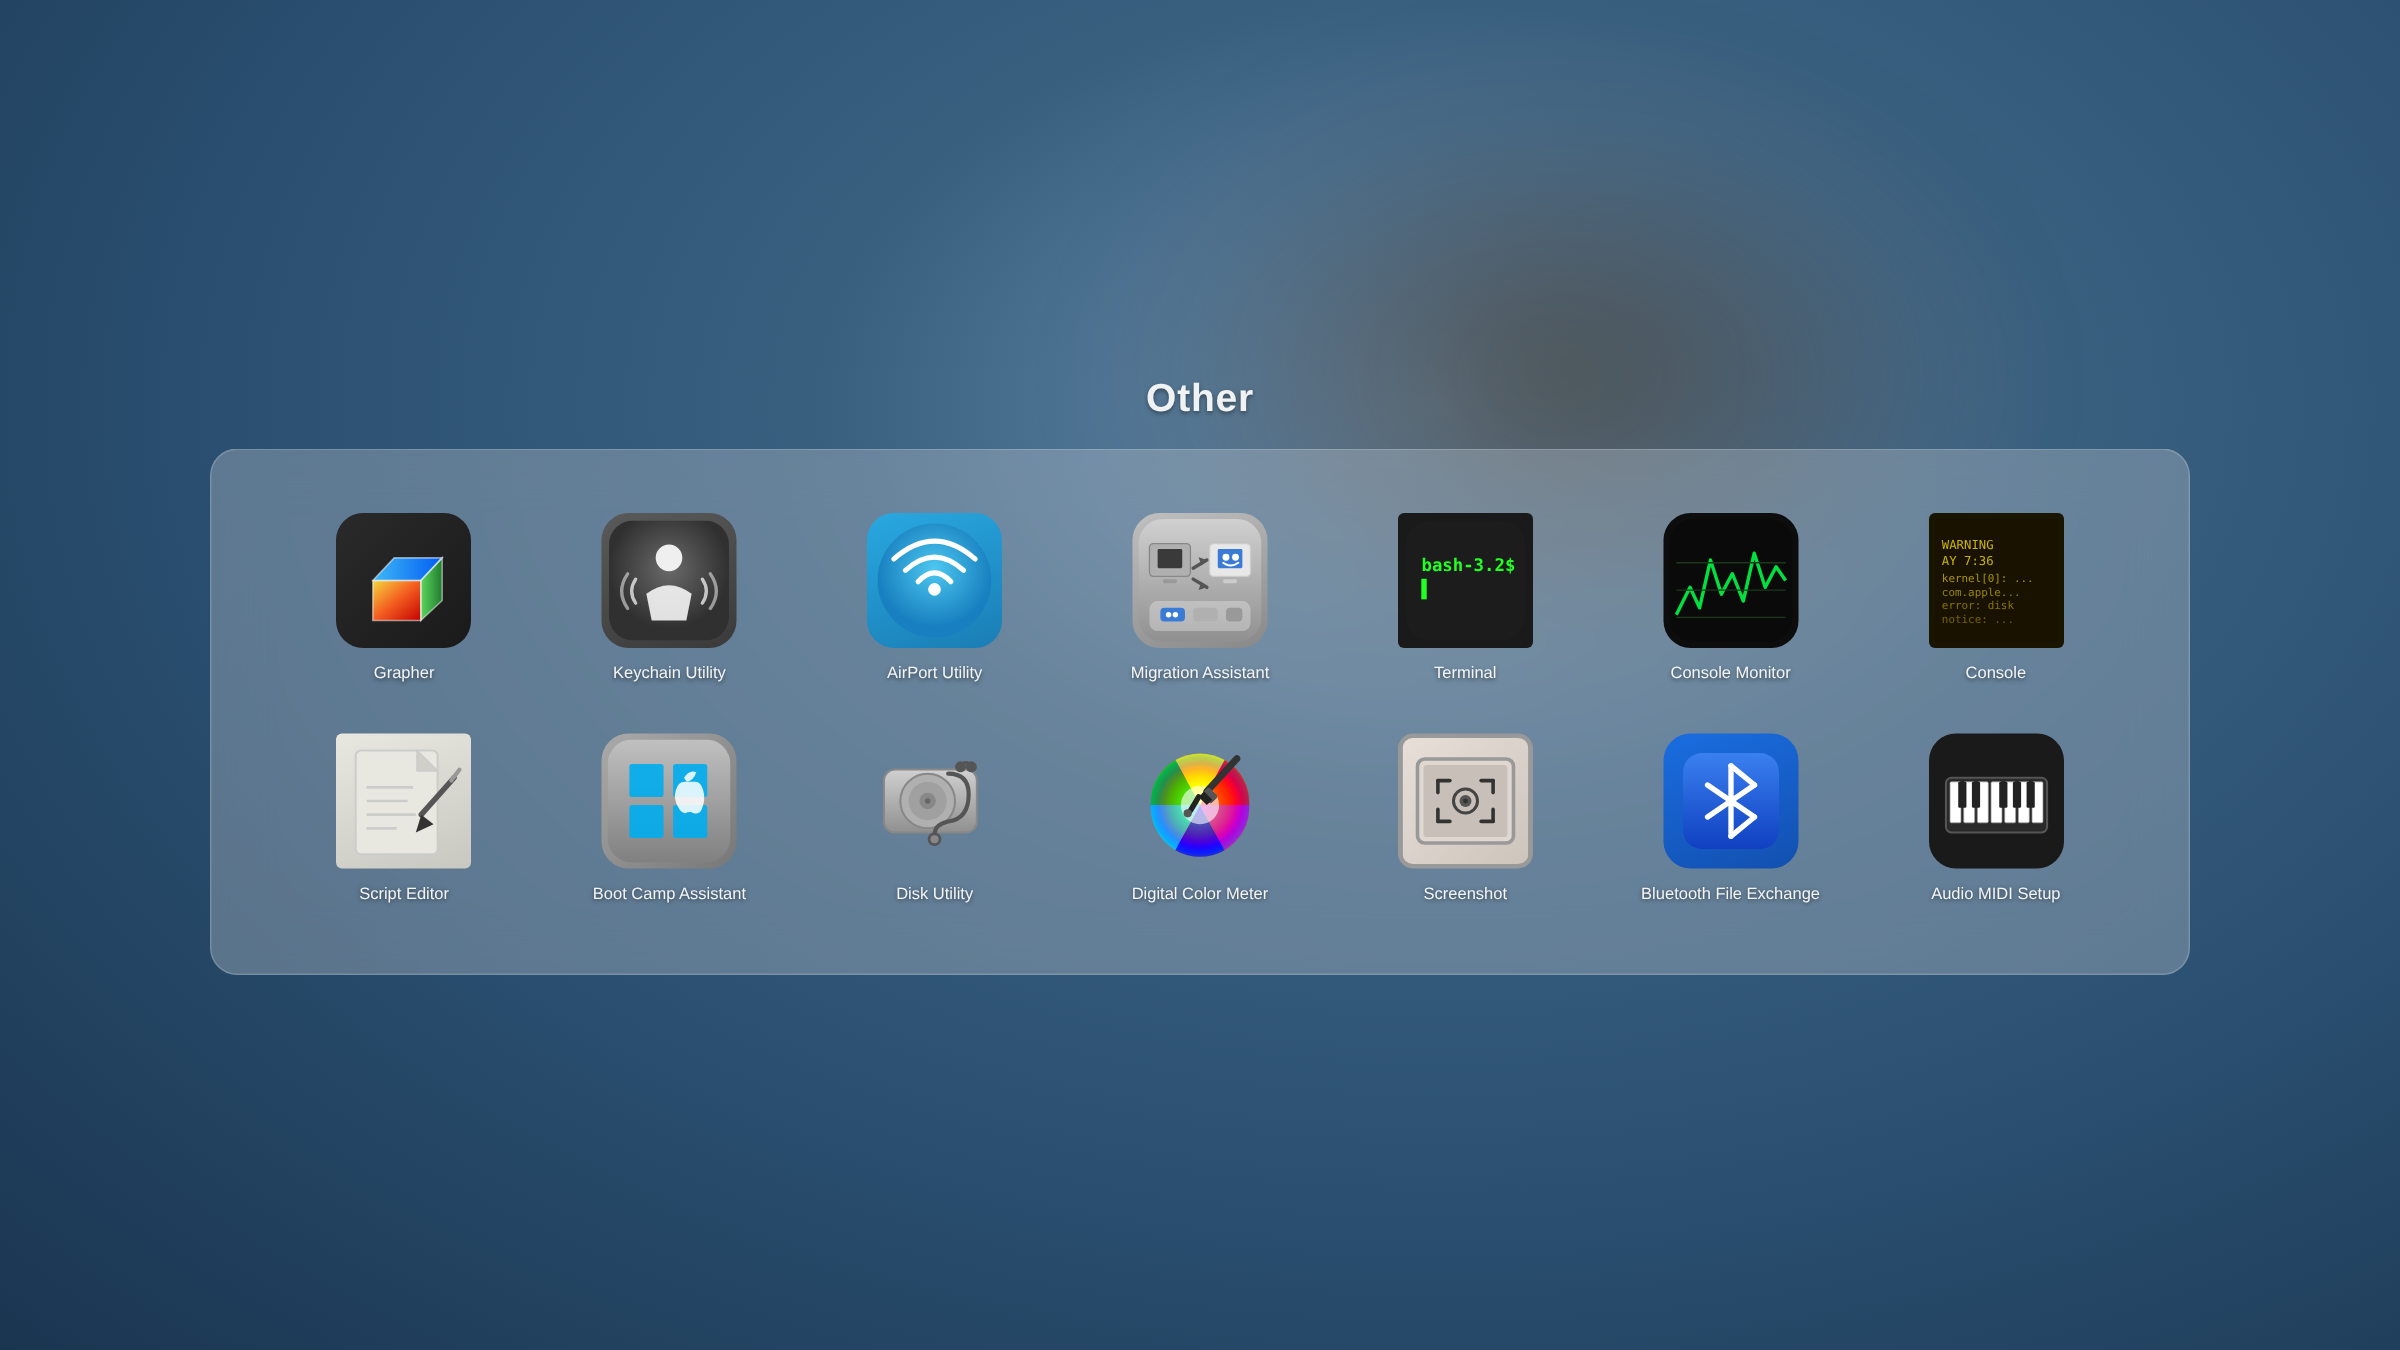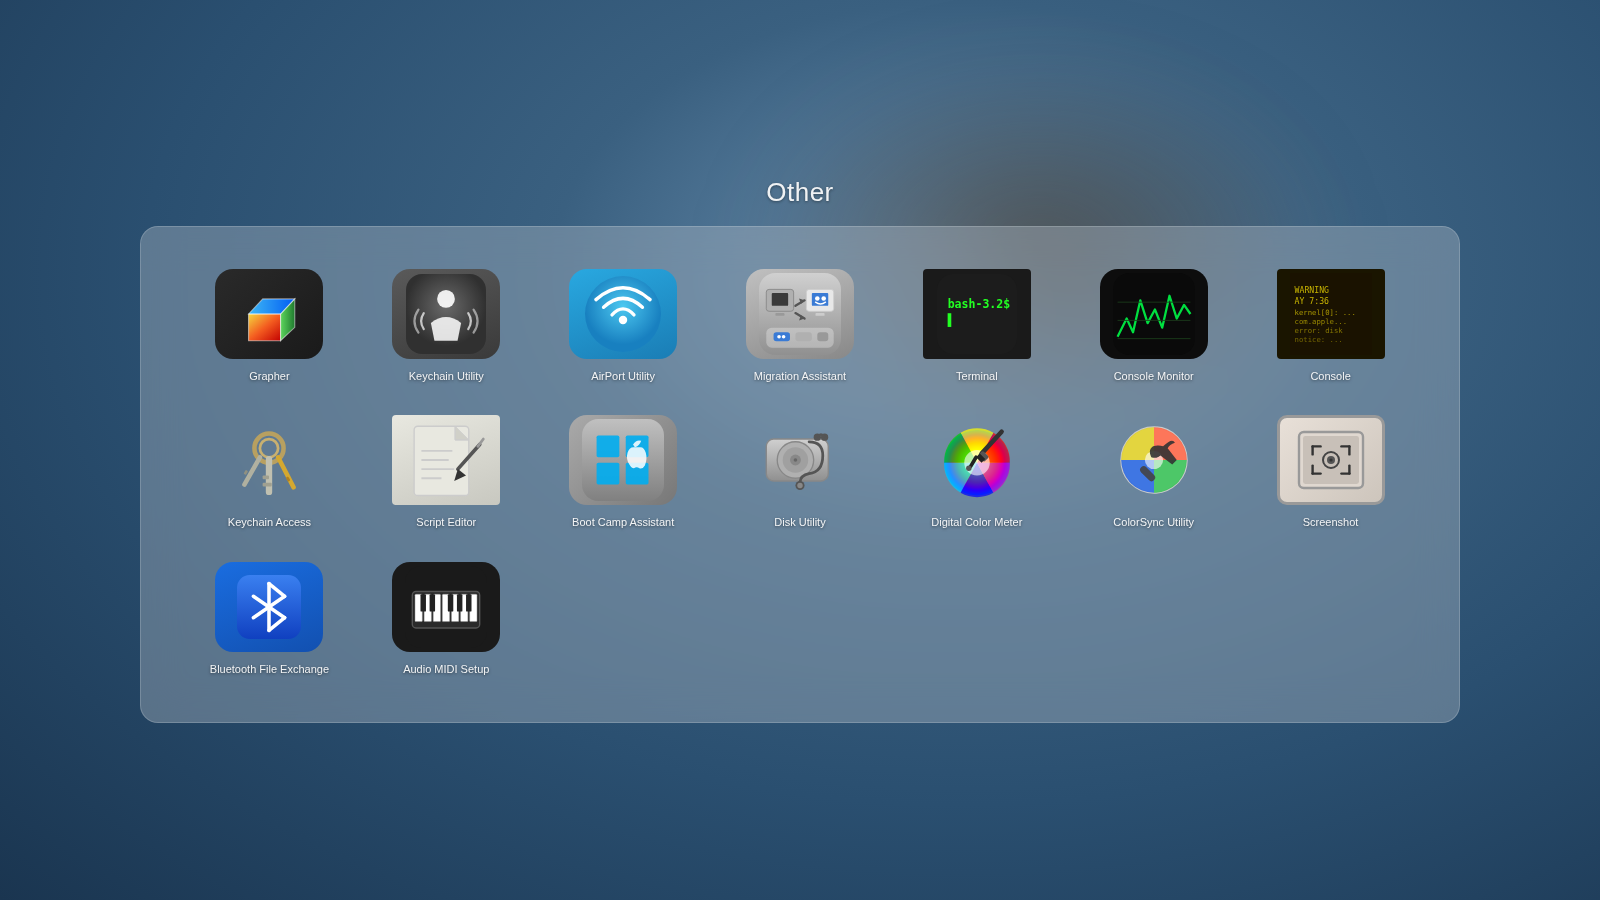--- a/index.html
+++ b/index.html
@@ -27,21 +27,21 @@
       width: 600px;
       height: 400px;
       background: radial-gradient(ellipse, rgba(60,35,10,0.55) 0%, transparent 70%);
       filter: blur(40px);
       pointer-events: none;
     }
 
     .page-title {
       color: rgba(255,255,255,0.92);
       font-size: 26px;
-      font-weight: 400;
+      font-weight: 700;
       letter-spacing: 0.5px;
       margin-bottom: 18px;
       text-shadow: 0 1px 3px rgba(0,0,0,0.4);
       z-index: 1;
     }
 
     .launchpad-container {
       background: rgba(180,190,200,0.38);
       border-radius: 18px;
       padding: 30px 40px 36px 40px;
@@ -63,21 +63,21 @@
       display: flex;
       flex-direction: column;
       align-items: center;
       padding: 12px 6px 10px 6px;
       cursor: pointer;
       border-radius: 14px;
       transition: background 0.15s;
     }
 
     .app-icon {
-      width: 108px;
+      width: 90px;
       height: 90px;
       margin-bottom: 10px;
       border-radius: 18px;
       display: flex;
       align-items: center;
       justify-content: center;
       overflow: hidden;
       flex-shrink: 0;
     }
 
@@ -370,40 +370,20 @@
           <text x="5" y="34" font-family="monospace" font-size="9" fill="#c8b400">AY 7:36</text>
           <text x="5" y="46" font-family="monospace" font-size="8" fill="#c8b400" opacity="0.8">kernel[0]: ...</text>
           <text x="5" y="56" font-family="monospace" font-size="8" fill="#c8b400" opacity="0.7">com.apple...</text>
           <text x="5" y="66" font-family="monospace" font-size="8" fill="#c8b400" opacity="0.6">error: disk</text>
           <text x="5" y="76" font-family="monospace" font-size="8" fill="#c8b400" opacity="0.5">notice: ...</text>
         </svg>
       </div>
       <span class="app-label">Console</span>
     </div>
 
-    <div class="app-item">
-      <div class="app-icon icon-keychain">
-        <svg viewBox="0 0 90 90" xmlns="http://www.w3.org/2000/svg">
-
-          <circle cx="45" cy="32" r="16" fill="none" stroke="#b8a060" stroke-width="5"></circle>
-          <circle cx="45" cy="32" r="10" fill="none" stroke="#c8b070" stroke-width="3"></circle>
-
-          <line x1="45" y1="44" x2="45" y2="80" stroke="#c0c0b0" stroke-width="7" stroke-linecap="round"></line>
-          <rect x="38" y="62" width="7" height="4" rx="1" fill="#a0a090"></rect>
-          <rect x="38" y="70" width="10" height="4" rx="1" fill="#a0a090"></rect>
-
-          <line x1="55" y1="42" x2="72" y2="75" stroke="#d4a830" stroke-width="5" stroke-linecap="round"></line>
-          <rect x="66" y="63" width="5" height="3" rx="1" fill="#b08020" transform="rotate(60,66,63)"></rect>
-
-          <line x1="35" y1="42" x2="18" y2="72" stroke="#b0b0a0" stroke-width="5" stroke-linecap="round"></line>
-          <rect x="17" y="60" width="5" height="3" rx="1" fill="#909080" transform="rotate(-60,17,60)"></rect>
-        </svg>
-      </div>
-      <span class="app-label">Keychain Access</span>
-    </div>
 
 
     <div class="app-item">
       <div class="app-icon icon-scripteditor">
         <svg viewBox="0 0 90 90" xmlns="http://www.w3.org/2000/svg">
 
           <rect x="10" y="8" width="60" height="76" rx="4" fill="#e8e8e0" stroke="#ccc" stroke-width="1.5"></rect>
 
           <polygon points="55,8 70,23 55,23" fill="#d0d0c8" stroke="#ccc" stroke-width="1"></polygon>
           <line x1="55" y1="8" x2="55" y2="23" stroke="#ccc" stroke-width="1"></line>
@@ -502,39 +482,20 @@
           <line x1="50" y1="38" x2="72" y2="14" stroke="#333" stroke-width="5" stroke-linecap="round"></line>
           <rect x="48" y="36" width="8" height="10" rx="2" fill="#555" transform="rotate(-45,52,41)"></rect>
           <polygon points="44,42 48,38 54,44 50,48" fill="#222"></polygon>
           <line x1="44" y1="42" x2="38" y2="52" stroke="#222" stroke-width="4" stroke-linecap="round"></line>
           <circle cx="36" cy="54" r="3" fill="#555"></circle>
         </svg>
       </div>
       <span class="app-label">Digital Color Meter</span>
     </div>
 
-    <div class="app-item">
-      <div class="app-icon icon-colorsync">
-        <svg viewBox="0 0 90 90" xmlns="http://www.w3.org/2000/svg">
-
-          <circle cx="45" cy="45" r="36" fill="#f0f0f0" stroke="#ccc" stroke-width="2"></circle>
-
-          <path d="M45 45 L45 9 A36 36 0 0 1 81 45 Z" fill="#ff6040" opacity="0.85"></path>
-          <path d="M45 45 L81 45 A36 36 0 0 1 45 81 Z" fill="#30c050" opacity="0.85"></path>
-          <path d="M45 45 L45 81 A36 36 0 0 1 9 45 Z" fill="#2060e0" opacity="0.85"></path>
-          <path d="M45 45 L9 45 A36 36 0 0 1 45 9 Z" fill="#e0d020" opacity="0.85"></path>
-
-          <circle cx="45" cy="45" r="10" fill="rgba(255,255,255,0.6)"></circle>
-
-          <path d="M55 30 Q65 20 68 26 Q62 28 60 32 L70 45 L65 50 L52 40 Q48 44 42 42 Q38 34 44 30 Q50 28 55 30 Z" fill="#333" opacity="0.9"></path>
-          <rect x="28" y="56" width="20" height="8" rx="4" fill="#444" opacity="0.9" transform="rotate(45,38,60)"></rect>
-        </svg>
-      </div>
-      <span class="app-label">ColorSync Utility</span>
-    </div>
 
     <div class="app-item">
       <div class="app-icon icon-screenshot">
         <svg viewBox="0 0 90 90" xmlns="http://www.w3.org/2000/svg">
 
           <rect x="5" y="10" width="80" height="70" rx="6" fill="#e0d8d0" stroke="#999" stroke-width="3"></rect>
           <rect x="10" y="15" width="70" height="60" rx="3" fill="#c8c0b8"></rect>
 
           <line x1="22" y1="28" x2="22" y2="38" stroke="#333" stroke-width="3" stroke-linecap="round"></line>
           <line x1="22" y1="28" x2="32" y2="28" stroke="#333" stroke-width="3" stroke-linecap="round"></line>

